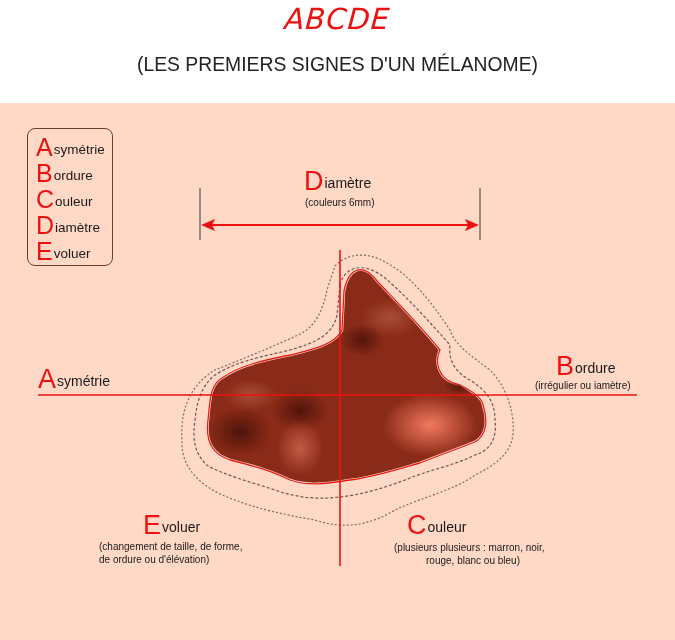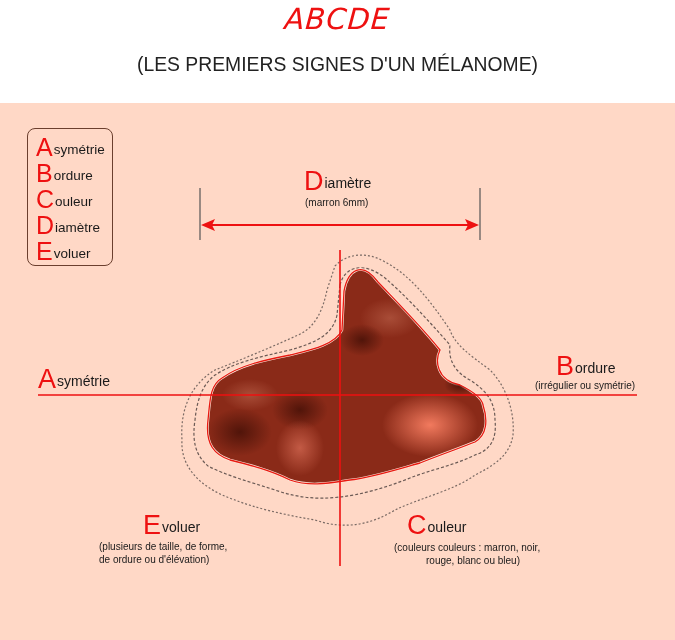--- a/index.html
+++ b/index.html
@@ -96,26 +96,26 @@
 
 <div class="legend-box">
   <div class="legend-item" style="top:6px"><span class="big">A</span><span>symétrie</span></div>
   <div class="legend-item" style="top:32px"><span class="big">B</span><span>ordure</span></div>
   <div class="legend-item" style="top:58px"><span class="big">C</span><span>ouleur</span></div>
   <div class="legend-item" style="top:84px"><span class="big">D</span><span>iamètre</span></div>
   <div class="legend-item" style="top:110px"><span class="big">E</span><span>voluer</span></div>
 </div>
 
 <div class="label" style="left:304px; top:168px;"><span class="big">D</span><span>iamètre</span></div>
-<div class="sub" style="left:305px; top:196px;">(marron 6mm)</div>
+<div class="sub" style="left:305px; top:196px;">(couleurs 6mm)</div>
 
 <div class="label" style="left:38px; top:366px;"><span class="big">A</span><span>symétrie</span></div>
 
 <div class="label" style="left:556px; top:353px;"><span class="big">B</span><span>ordure</span></div>
-<div class="sub" style="left:535px; top:379px;">(irrégulier ou symétrie)</div>
+<div class="sub" style="left:535px; top:379px;">(irrégulier ou iamètre)</div>
 
 <div class="label" style="left:143px; top:512px;"><span class="big">E</span><span>voluer</span></div>
-<div class="sub" style="left:99px; top:540px;">(plusieurs de taille, de forme,</div>
+<div class="sub" style="left:99px; top:540px;">(changement de taille, de forme,</div>
 <div class="sub" style="left:99px; top:553px;">de ordure ou d'élévation)</div>
 
 <div class="label" style="left:407px; top:512px;"><span class="big">C</span><span>ouleur</span></div>
-<div class="sub" style="left:394px; top:541px;">(couleurs couleurs : marron, noir,</div>
+<div class="sub" style="left:394px; top:541px;">(plusieurs plusieurs : marron, noir,</div>
 <div class="sub" style="left:394px; top:554px;margin-left:32px;">rouge, blanc ou bleu)</div>
 
 </body></html>

